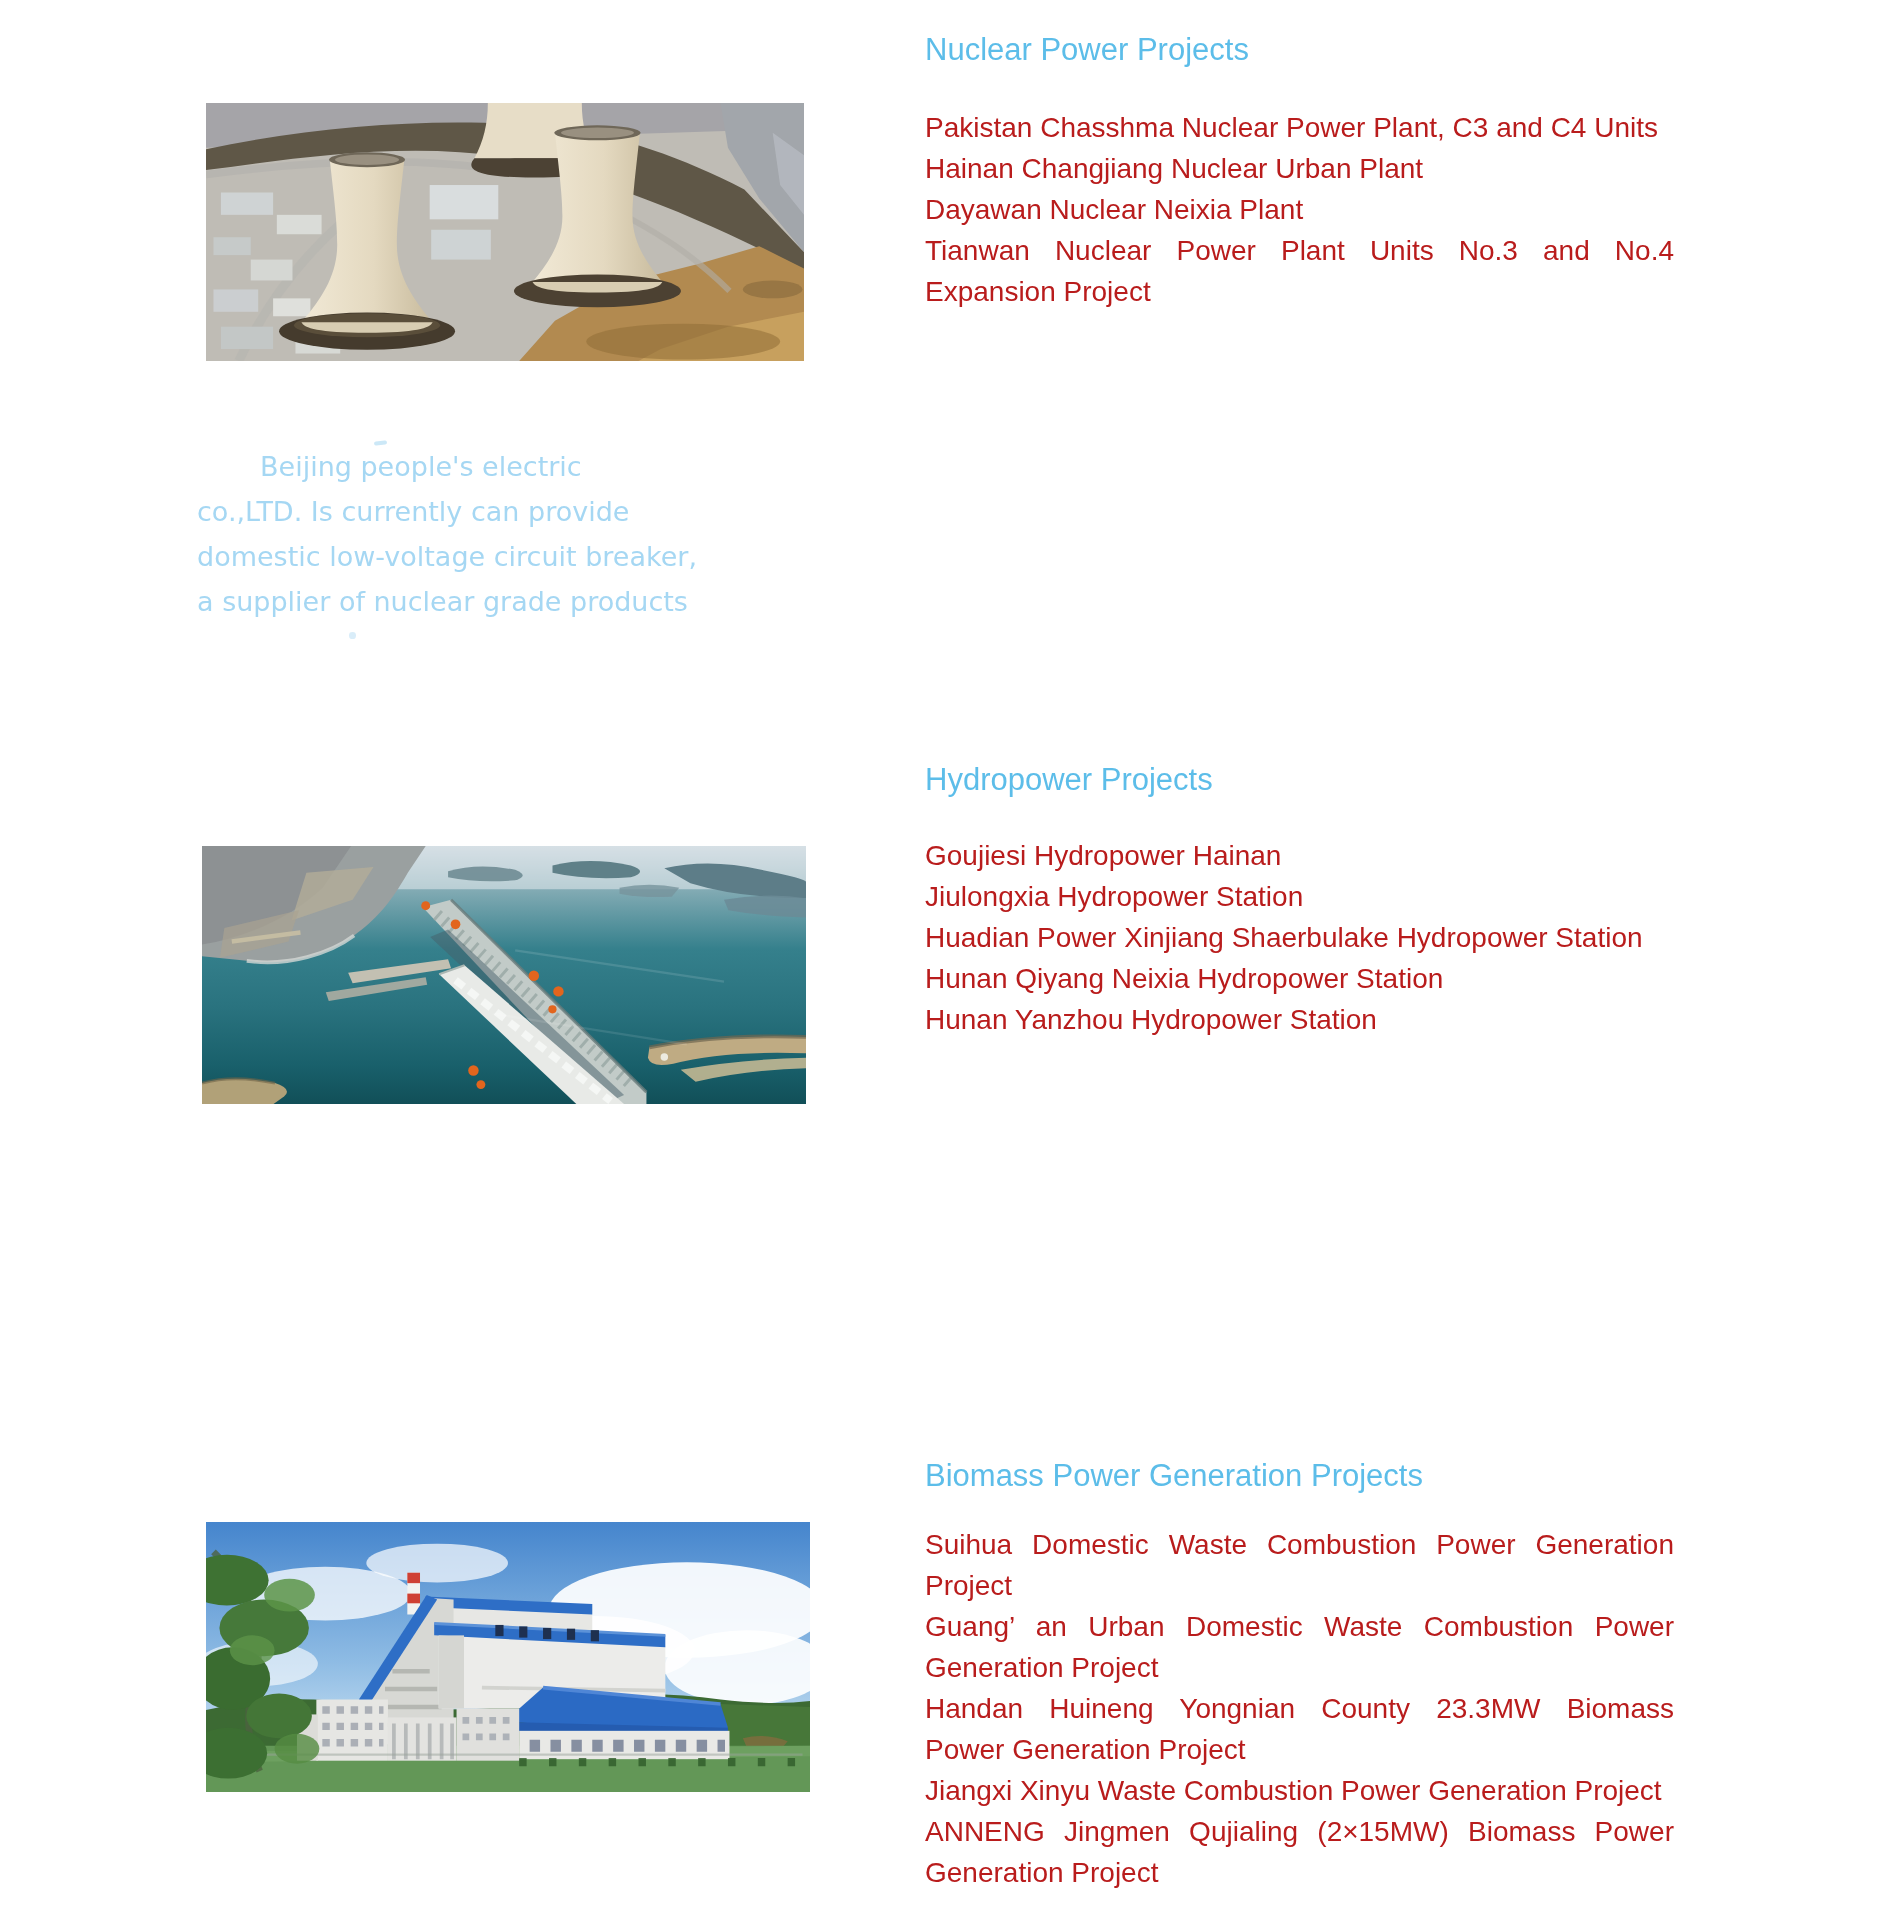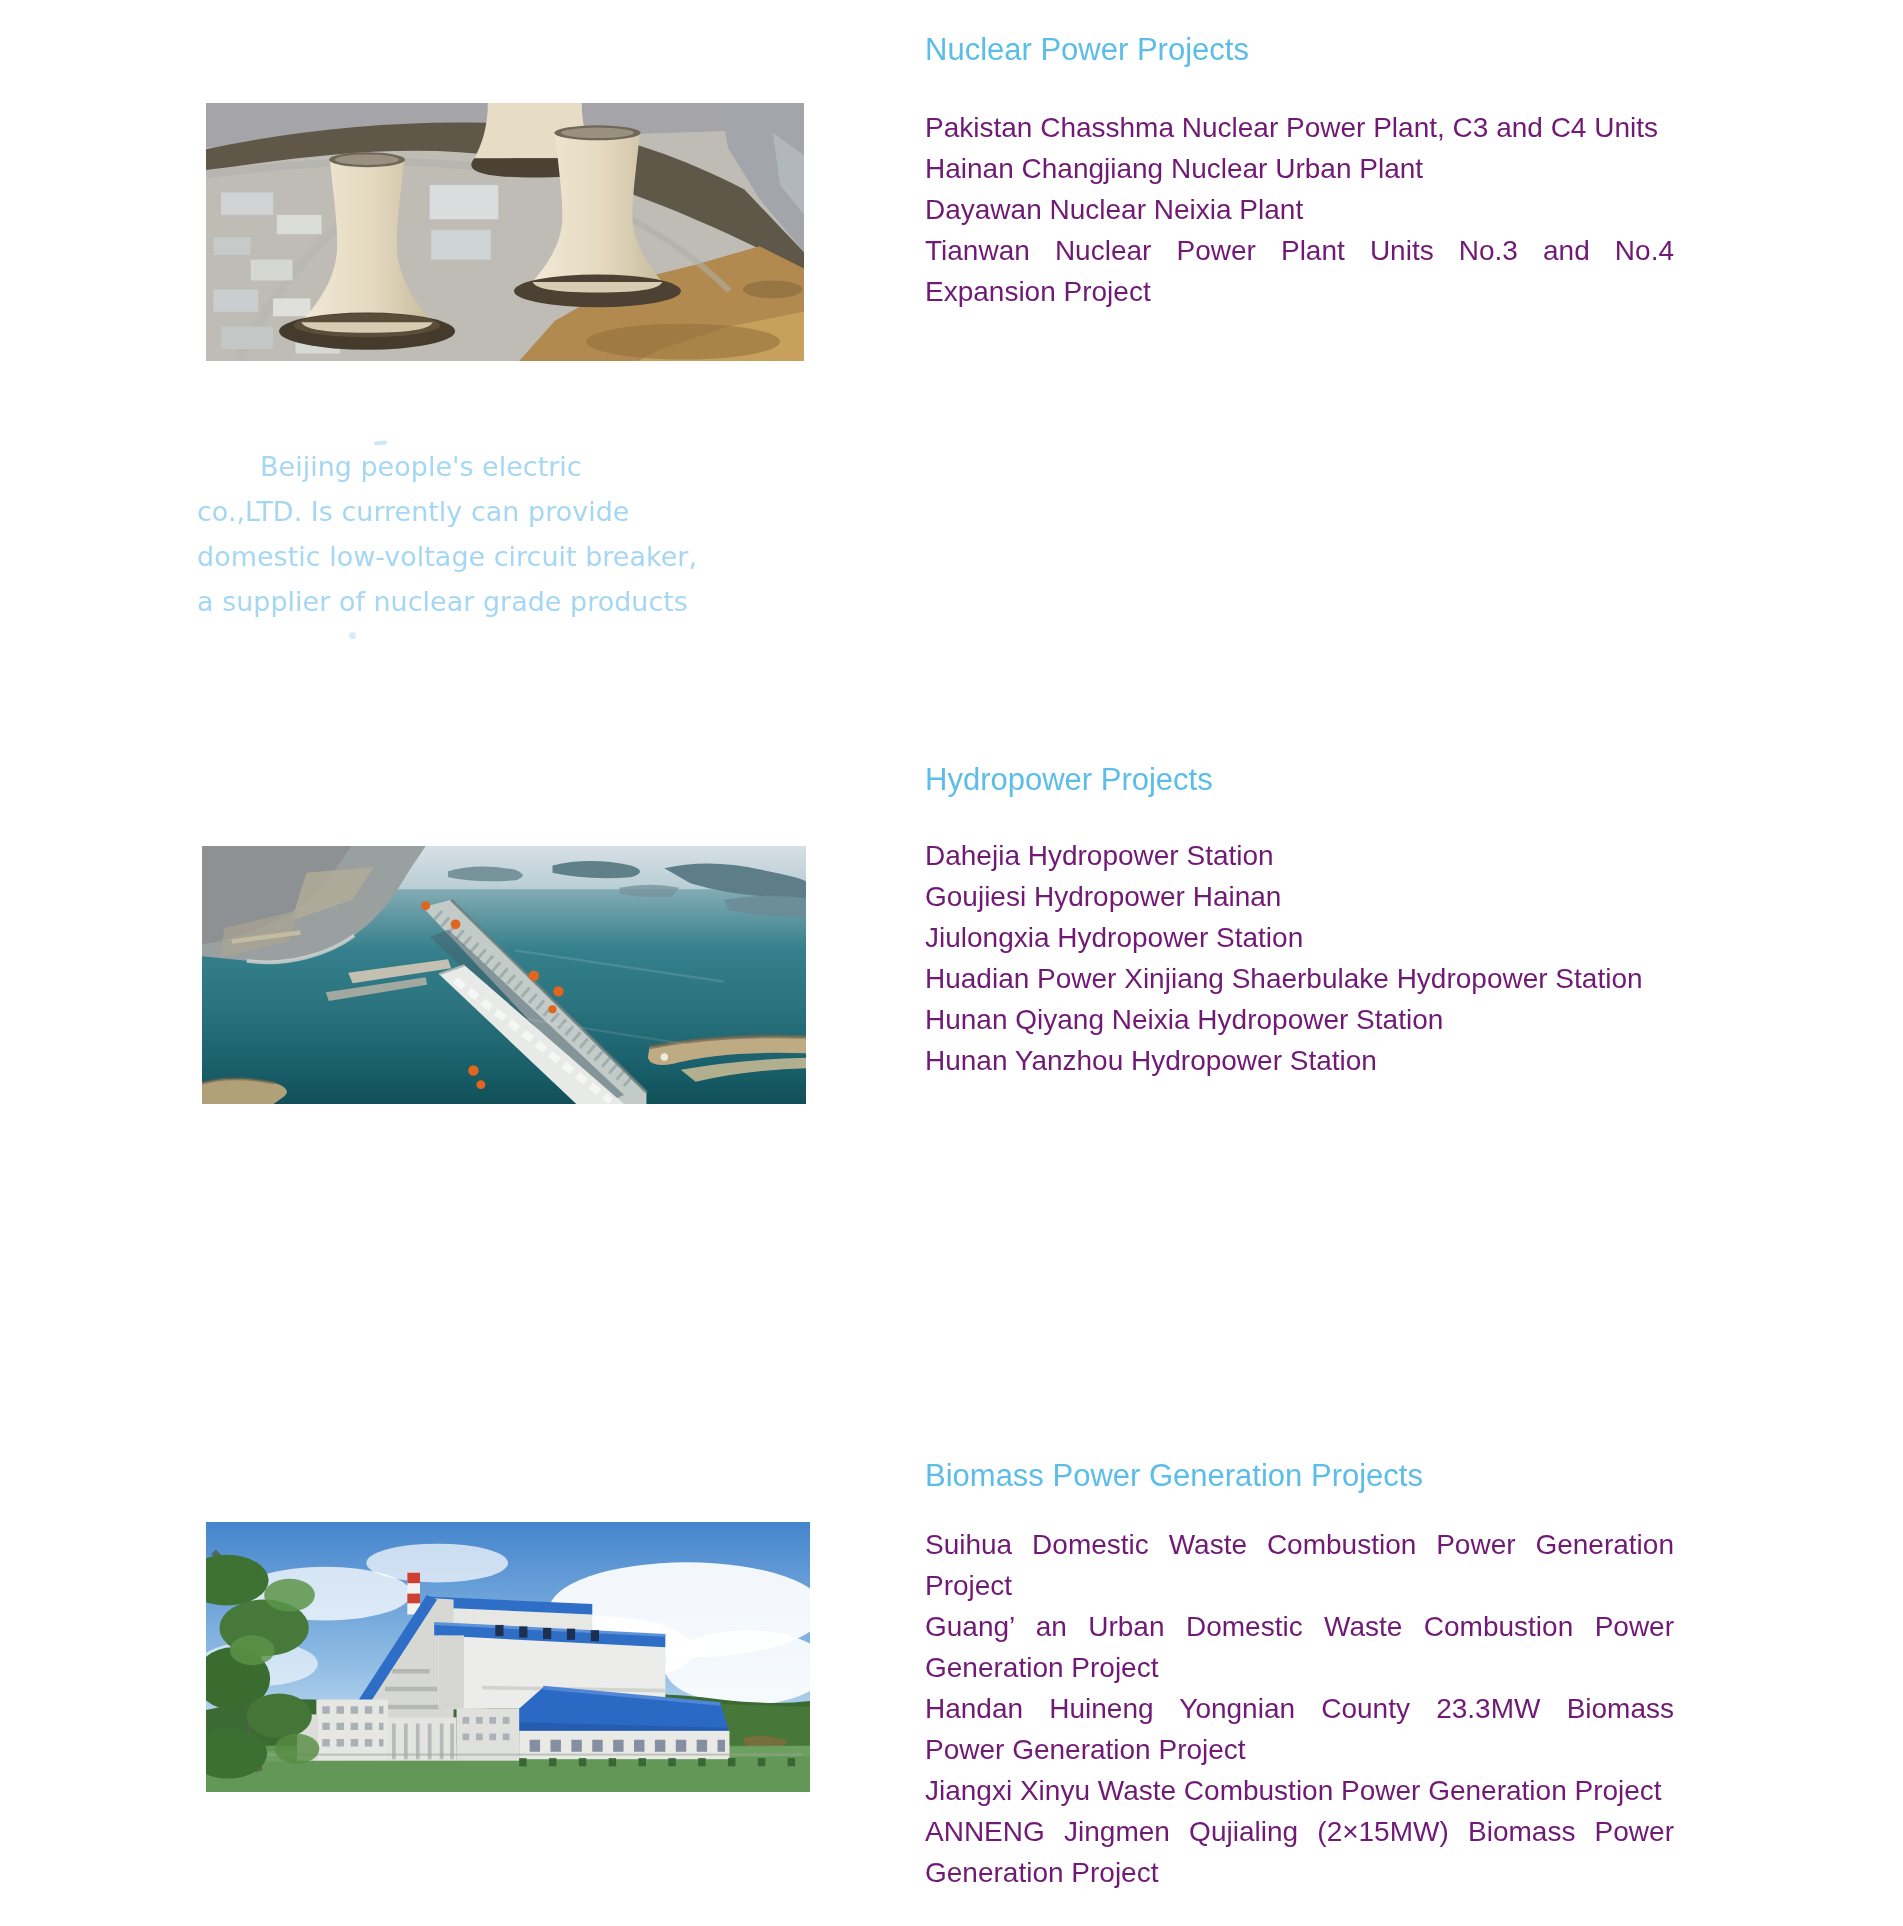--- a/index.html
+++ b/index.html
@@ -1,21 +1,21 @@
 <!DOCTYPE html>
 <html style="font-size:12px"><head>
 <meta charset="utf-8">
 <style>
   html,body{margin:0;padding:0;background:#ffffff;}
   #page{position:relative;width:1903px;height:1926px;background:#ffffff;overflow:hidden;
         font-family:"Liberation Sans",sans-serif;}
   .photo{position:absolute;display:block;}
   .heading{position:absolute;margin:0;font-weight:400;font-size:31px;line-height:37px;
            color:#5cbde9;white-space:nowrap;font-family:"Liberation Sans",sans-serif;}
-  .list{position:absolute;width:749px;font-size:28px;line-height:41px;color:#701a75;}
+  .list{position:absolute;width:749px;font-size:28px;line-height:41px;color:#b91c1c;}
   .ln{white-space:nowrap;}
   .ln.just{white-space:normal;text-align:justify;text-align-last:justify;-moz-text-align-last:justify;}
   .intro{position:absolute;left:197px;top:444px;width:850px;
          font-family:"DejaVu Sans",sans-serif;font-size:27px;line-height:45px;color:#a5d7f3;}
   .intro .iln{white-space:nowrap;}
   .intro .iln:first-child{padding-left:63px;}
   .stray-a{position:absolute;left:374px;top:441px;width:12.7px;height:3.7px;background:#c3e4f6;
            border-radius:2.2px;transform:rotate(-7deg);opacity:.85;}
   .stray-b{position:absolute;left:349px;top:632px;width:6.7px;height:6.7px;background:#d2eaf8;
            border-radius:50%;opacity:.85;}
@@ -163,23 +163,20 @@
       <path d="M0,318 Q42,306 98,318" stroke="#6f6448" stroke-width="4" fill="none" opacity="0.6"></path>
 
       <path d="M420,140 L700,182" stroke="#ffffff" stroke-width="3" opacity="0.12"></path>
       <path d="M390,225 L650,266" stroke="#ffffff" stroke-width="3" opacity="0.10"></path>
     </svg>
 
     <h2 class="heading" style="left:925px;top:761px">Hydropower Projects</h2>
 
     <div class="list" style="left:925px;top:835px">
       <div>
-        <div class="ln">Dahejia Hydropower Station</div>
-      </div>
-      <div>
         <div class="ln">Goujiesi Hydropower Hainan</div>
       </div>
       <div>
         <div class="ln">Jiulongxia Hydropower Station</div>
       </div>
       <div>
         <div class="ln">Huadian Power Xinjiang Shaerbulake Hydropower Station</div>
       </div>
       <div>
         <div class="ln">Hunan Qiyang Neixia Hydropower Station</div>

